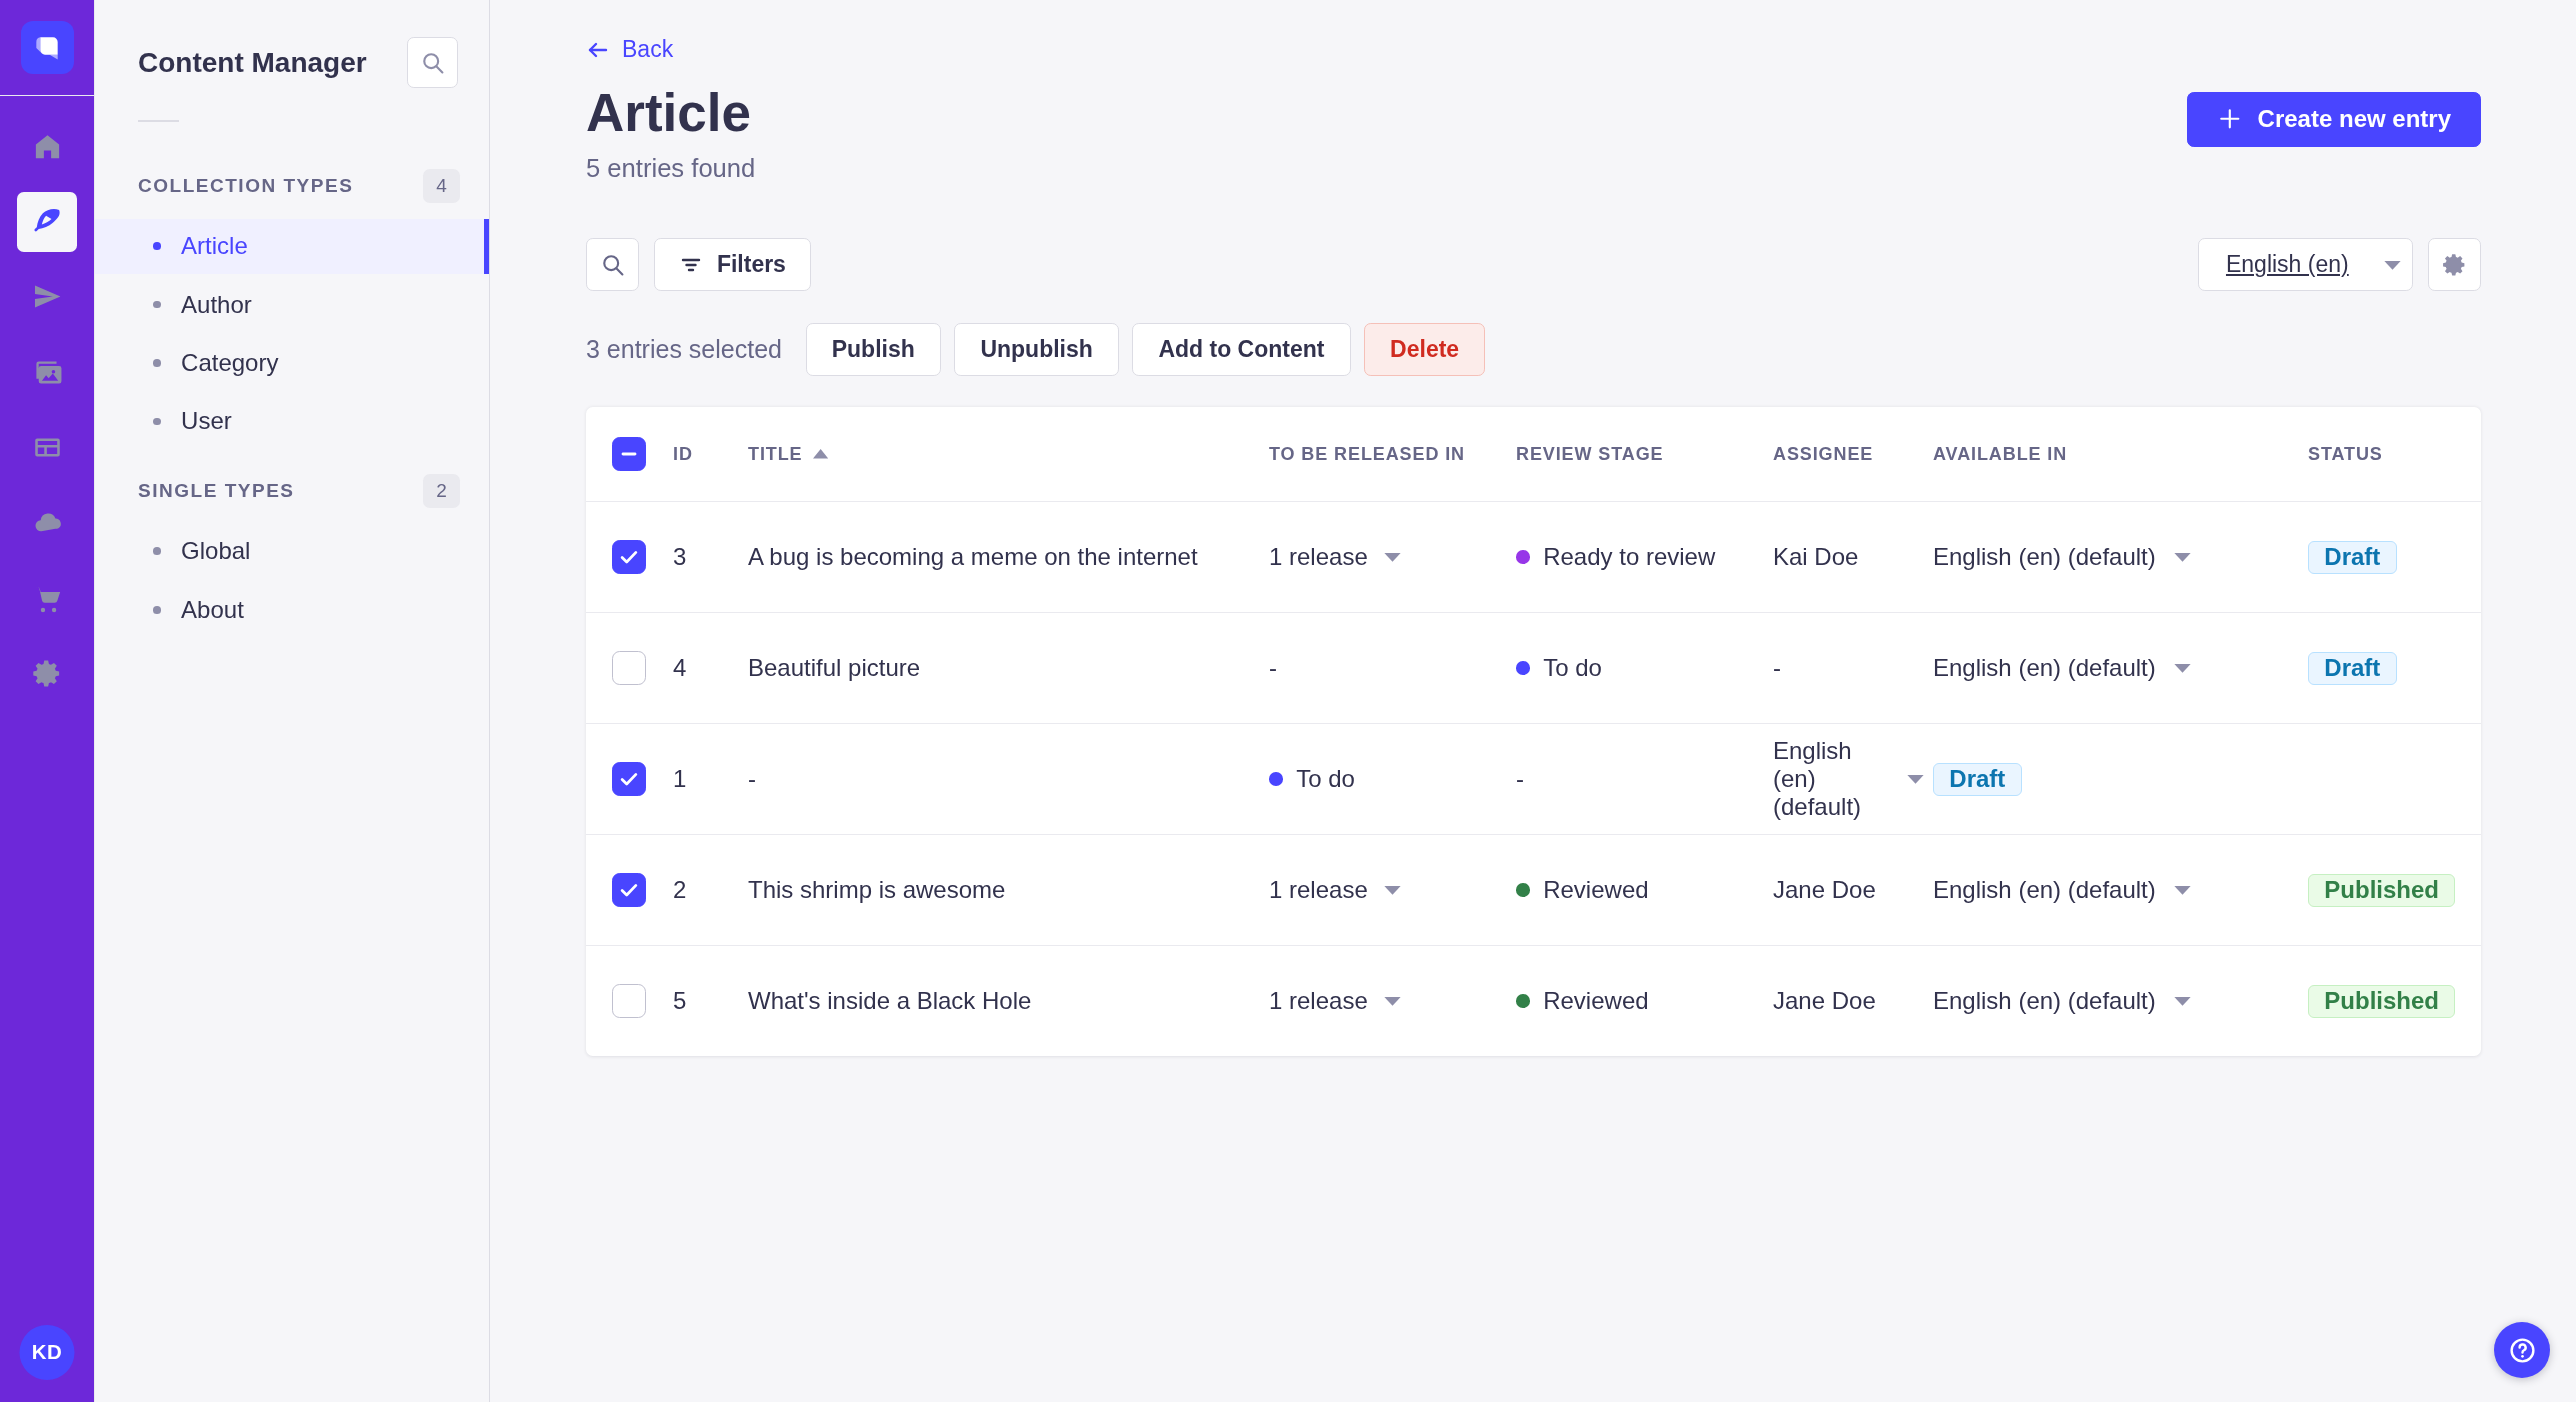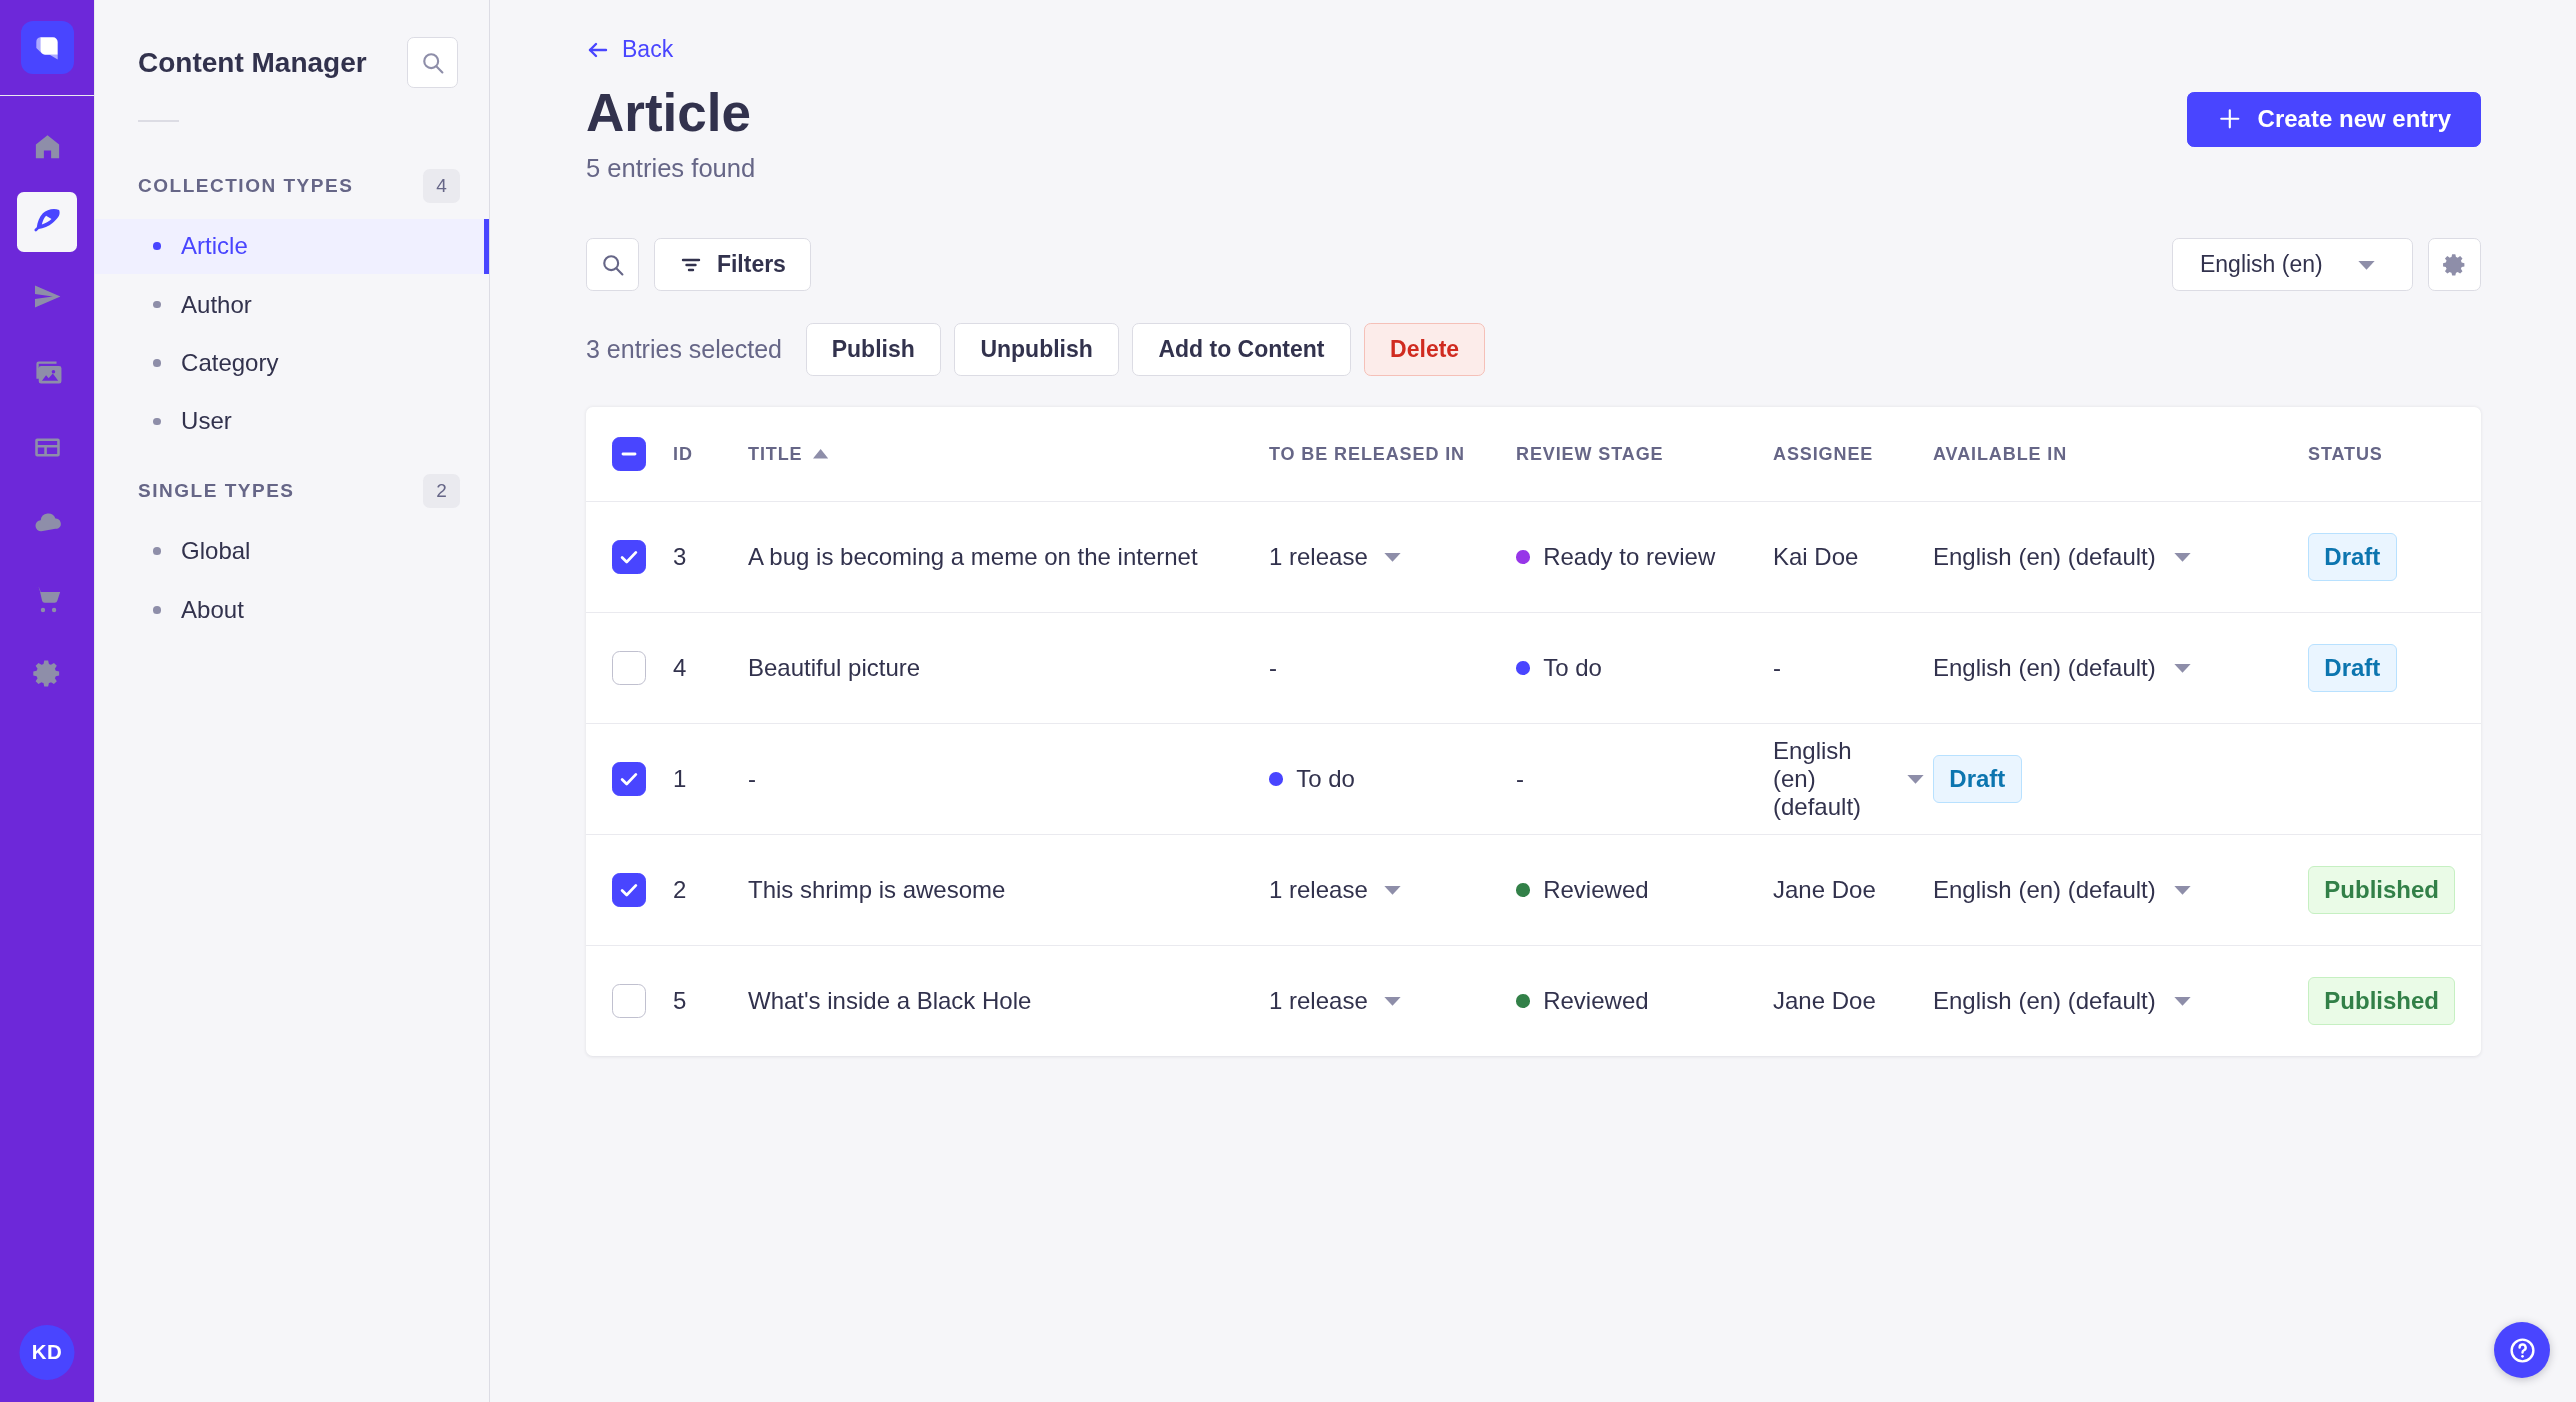--- a/index.html
+++ b/index.html
@@ -79,21 +79,21 @@
   .toolbar { margin-top:55px; display:flex; align-items:center; justify-content:space-between; }
   .toolbar-left, .toolbar-right { display:flex; align-items:center; gap:15.3px;justify-content:space-between; }
   .btn-outline {
     height:53px; padding:0 24px; background:#fff; border:0.9px solid #dcdce4; border-radius:6.8px;
     font-size:23px; font-weight:600; color:#32324d; display:inline-flex; align-items:center; gap:13.6px; cursor:pointer;
     font-family:"Liberation Sans", sans-serif;
   }
   .btn-outline svg.glyph { width:24px; height:24px; color:#32324d; }
   .sq { width:53px; height:53px; padding:0; justify-content:center; }
   .caret { width:19px; height:12px; color:#8e8ea9; flex:0 0 auto; }
-  .locale-btn { font-weight:400; gap:34px; padding:0 36px 0 27px; }
+  .locale-btn { font-weight:400; gap:34px; padding:0 10px 0 27px;text-decoration:underline; }
   .gear-btn svg { width:25.6px; height:25.6px; color:#8e8ea9; }
 
   .selection-row { margin-top:32px; display:flex; align-items:center; gap:13.6px; }
   .selection-summary { font-size:25px; color:#666687; margin-right:10.2px; }
   .btn-action {
     height:53px; padding:0 25px; background:#fff; border:0.9px solid #dcdce4; border-radius:6.8px;
     font-size:23px; font-weight:600; color:#32324d; cursor:pointer; font-family:"Liberation Sans", sans-serif;
   }
   .btn-danger { background:#fcecea; border-color:#f5c0b8; color:#d02b20; }
 
@@ -116,21 +116,21 @@
   .cb {
     width:34px; height:34px; border-radius:7.7px; border:0.9px solid #c0c0cf; background:#fff;
     display:flex; align-items:center; justify-content:center; cursor:pointer;
   }
   .cb.checked, .cb.indet { background:#4945ff; border-color:#4945ff; }
   .cb svg { width:22px; height:22px; color:#fff; }
   .rel-cell { gap:15.3px; }
   .stage-dot { width:13.6px; height:13.6px; border-radius:50%; margin-right:13.6px; flex:0 0 auto; }
   .loc-cell { gap:17px; }
   .status-badge {
-    display:inline-flex; align-items:center; height:48px; padding:0 15.3px;
+    display:inline-flex; align-items:center; height:33px; padding:0 15.3px;
     border-radius:6px; border:0.9px solid; font-size:24px; font-weight:700;
   }
 
   
   .fab {
     position:absolute; right:25.6px; bottom:24px; width:56px; height:56px; border-radius:50%;
     background:#4945ff; border:none; color:#fff; display:flex; align-items:center; justify-content:center;
     cursor:pointer; box-shadow:0 1.7px 8.5px rgba(33,33,52,.25); z-index:5;
   }
   .fab svg { width:29px; height:29px; }

